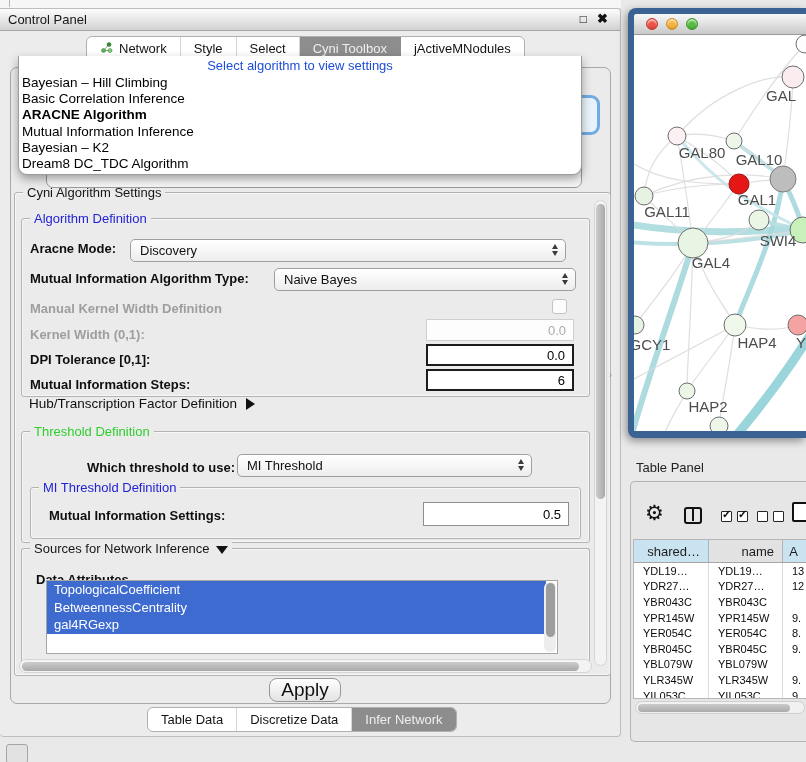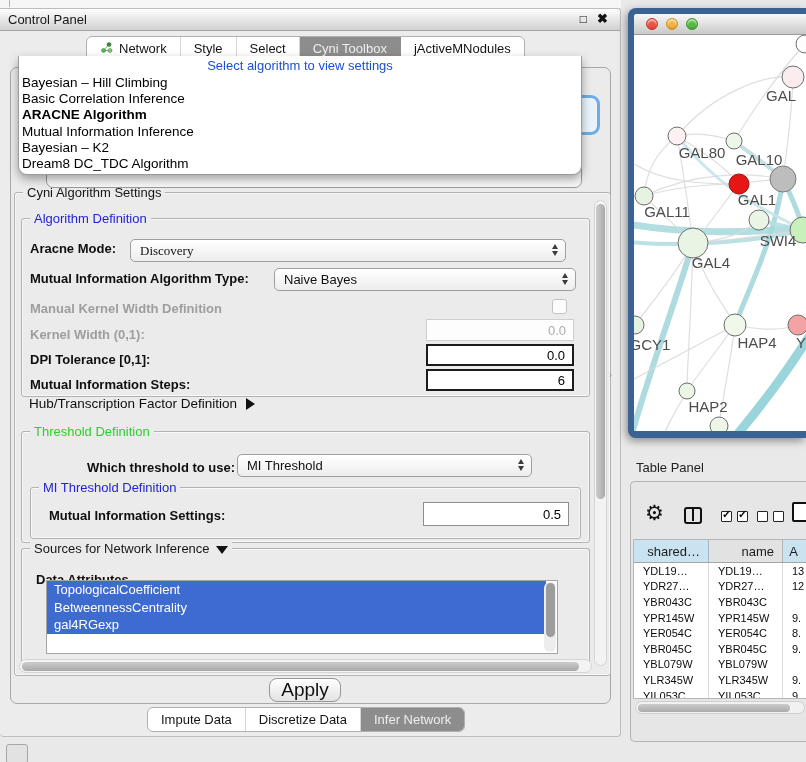--- a/index.html
+++ b/index.html
@@ -155,21 +155,21 @@
       <div id="settings" class="grp">
         <span class="grp-title">Cyni Algorithm Settings</span>
 
         <div id="vscroll">
           <div id="vthumb"></div>
         </div>
 
         <div id="alg-def" class="grp">
           <span class="grp-title blue">Algorithm Definition</span>
           <span class="lb" style="left:8px;top:22px;">Aracne Mode:</span>
-          <div class="combo" style="left:108px;top:20px;width:436px;font-family:Liberation Serif, serif;">
+          <div class="combo" style="left:108px;top:20px;width:436px;">
             <span>Discovery</span>
             <span class="arr">
                 <i class="up"></i>
                 <i class="dn"></i>
               </span>
           </div>
           <span class="lb" style="left:8px;top:52px;">Mutual Information Algorithm Type:</span>
           <div class="combo" style="left:252px;top:49px;width:302px;">
             <span>Naive Bayes</span>
             <span class="arr">
@@ -234,21 +234,21 @@
         <div id="hscroll">
           <div id="hthumb"></div>
         </div>
       </div>
 
       <div id="apply">Apply</div>
     </div>
 
     <div id="bottom-tabs">
         <div class="ttab">
-          <span>Impute Data</span>
+          <span>Table Data</span>
         </div>
         <div class="ttab">
           <span>Discretize Data</span>
         </div>
         <div class="ttab sel">
           <span>Infer Network</span>
         </div>
       </div>
 
     <div id="blue-frag"></div>

